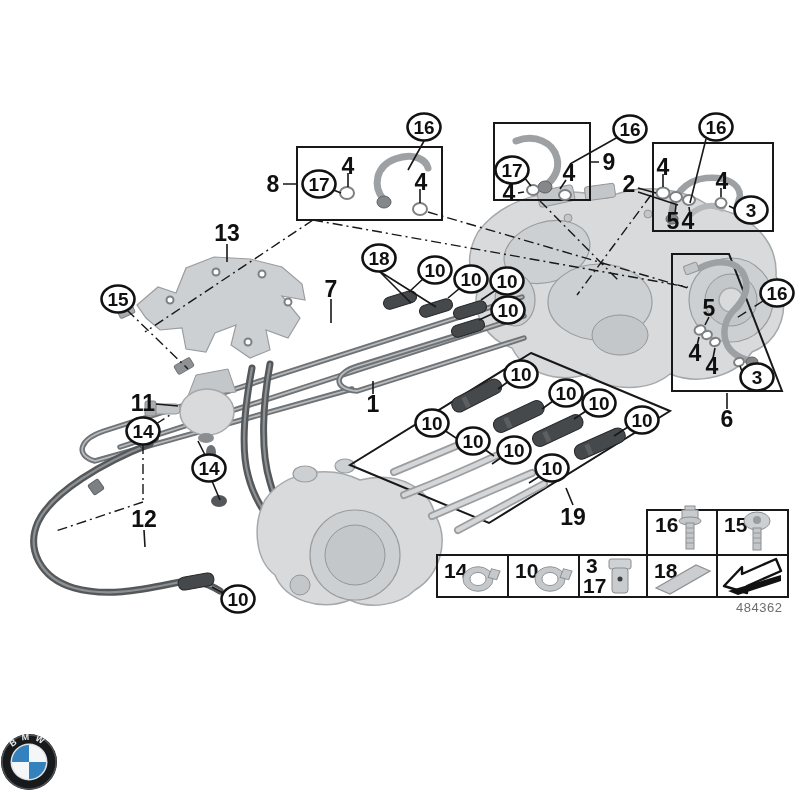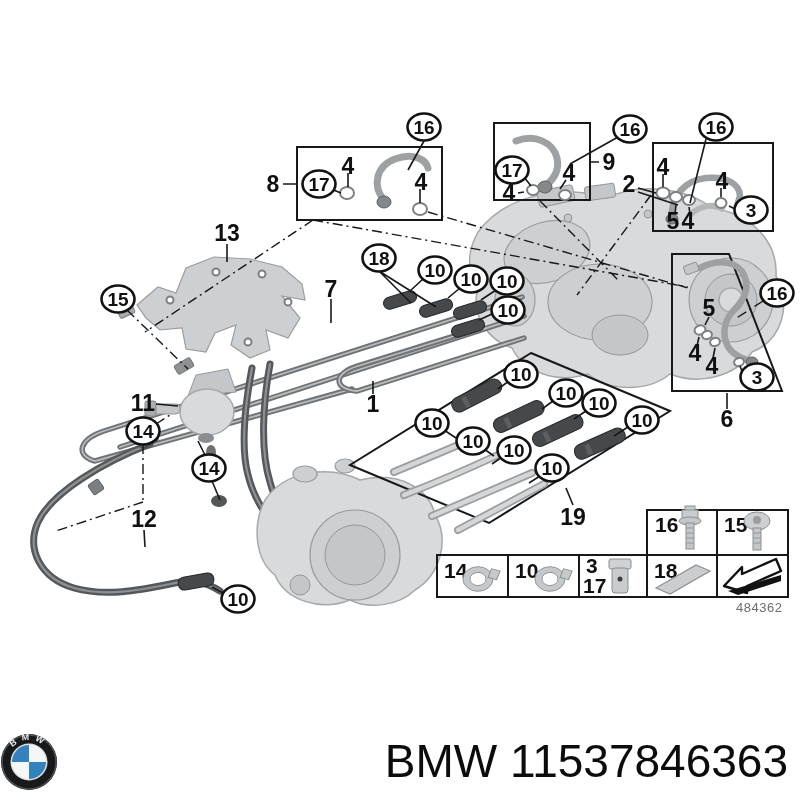--- a/index.html
+++ b/index.html
@@ -393,16 +393,15 @@
     <circle cx="29" cy="29" r="27" fill="none" stroke="#4e5154" stroke-width="1.5"></circle>
     <circle cx="29" cy="29" r="18.5" fill="#dfe2e4"></circle>
     <path d="M29,12 A17,17 0 0 0 12,29 L29,29 Z" fill="#3382bd"></path>
     <path d="M29,12 A17,17 0 0 1 46,29 L29,29 Z" fill="#f4f6f7"></path>
     <path d="M46,29 A17,17 0 0 1 29,46 L29,29 Z" fill="#3382bd"></path>
     <path d="M12,29 A17,17 0 0 0 29,46 L29,29 Z" fill="#f4f6f7"></path>
     <text font-family="Liberation Sans, sans-serif" font-size="9" font-weight="bold" fill="#e8eaec" letter-spacing="5">
       <textPath href="#bmwArc" startOffset="50%" text-anchor="middle">BMW</textPath>
     </text>
   </svg>
-  <div class="part-text">BMW 11537846363</div>
 </div>
 
 </div>
 
 </body></html>

